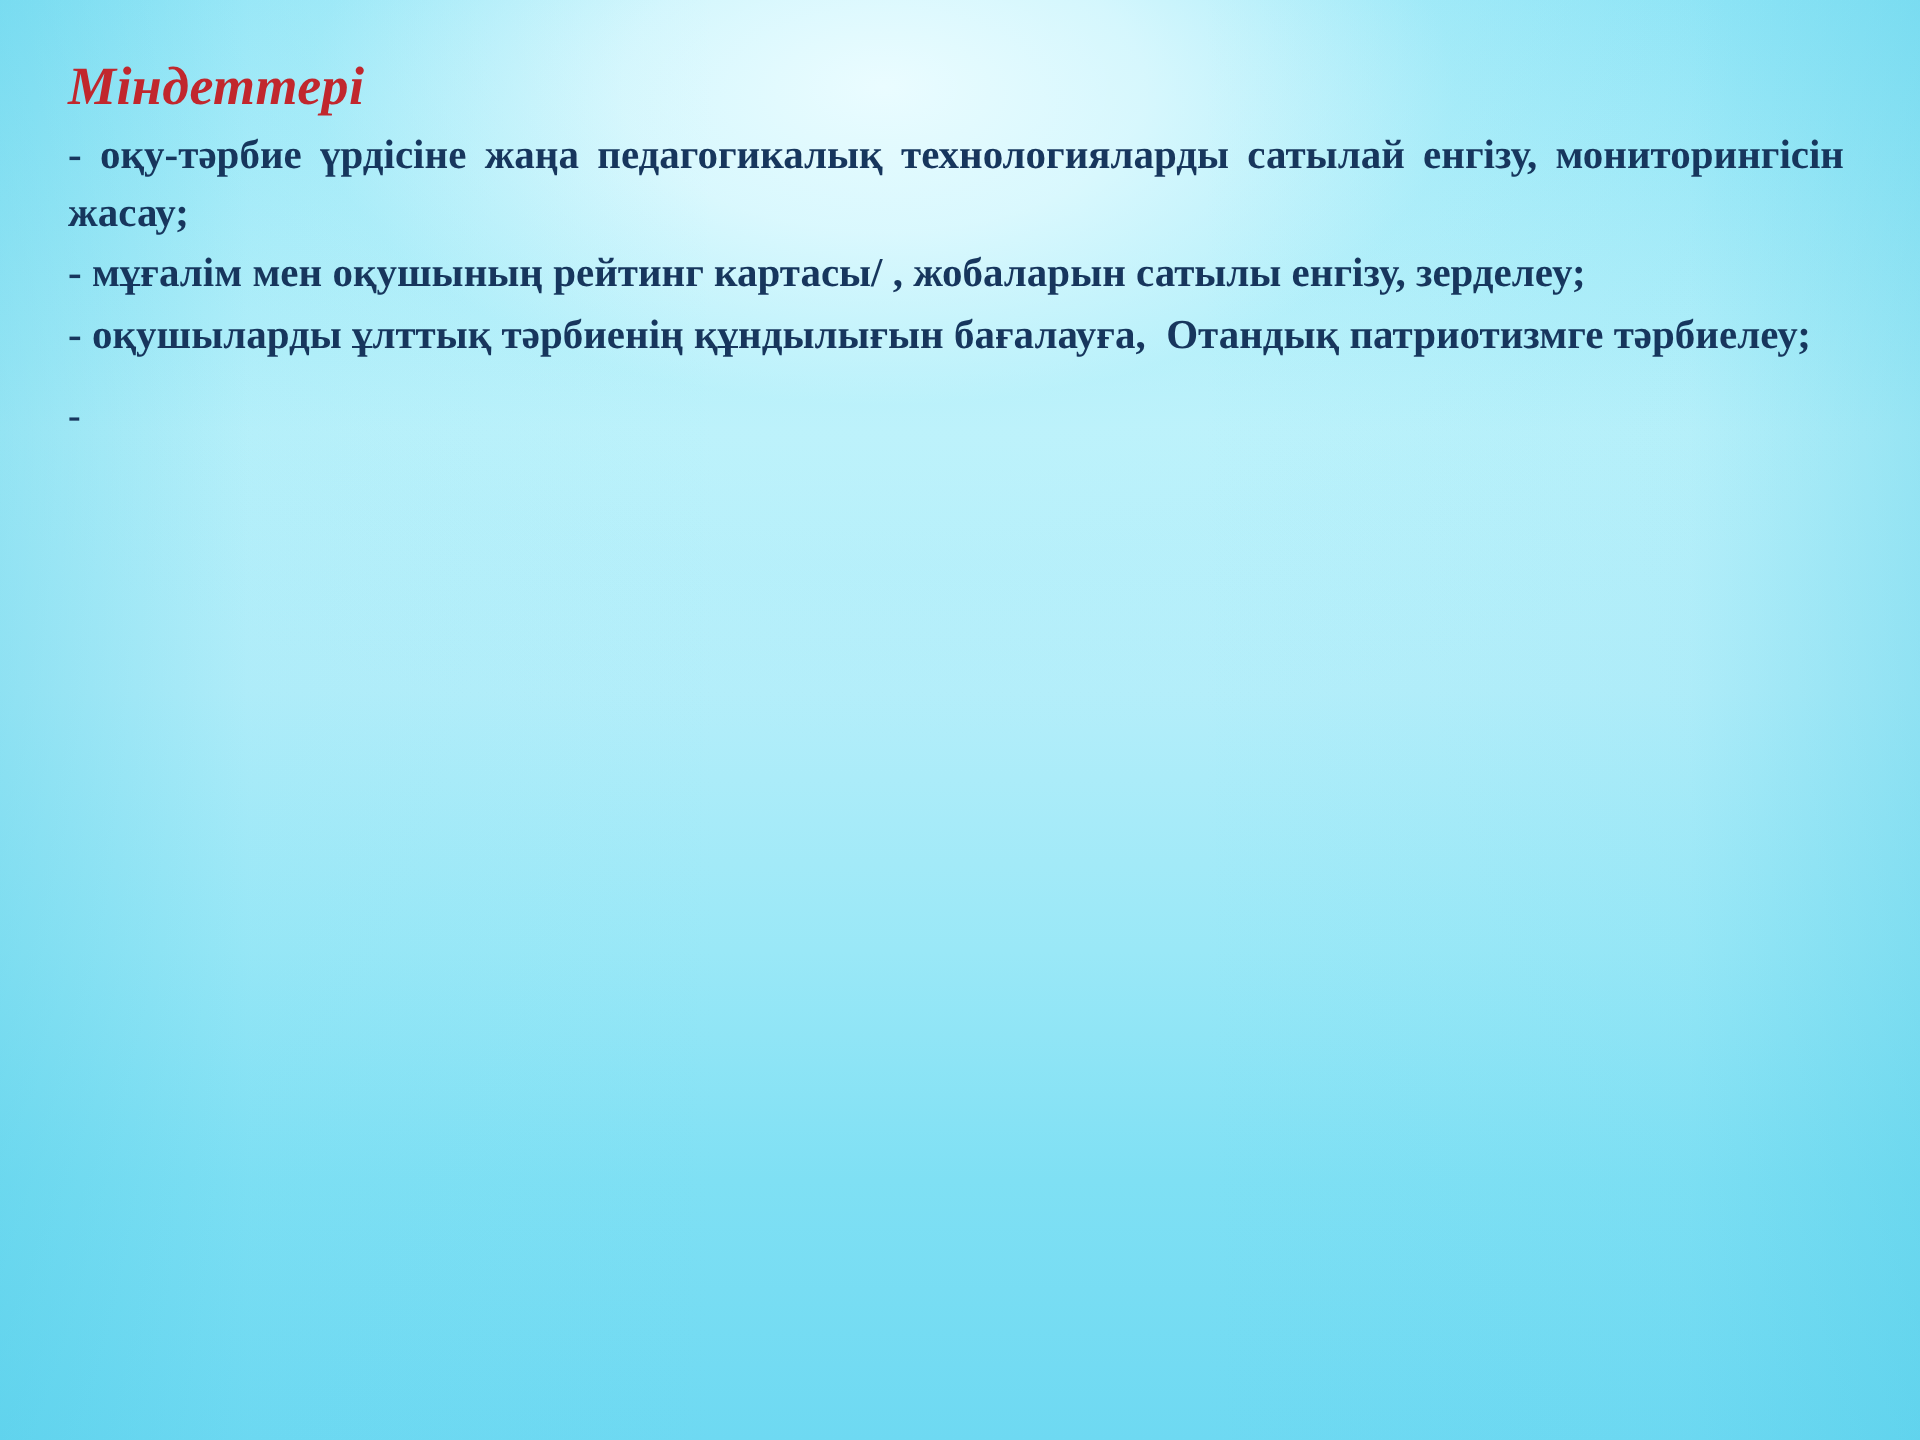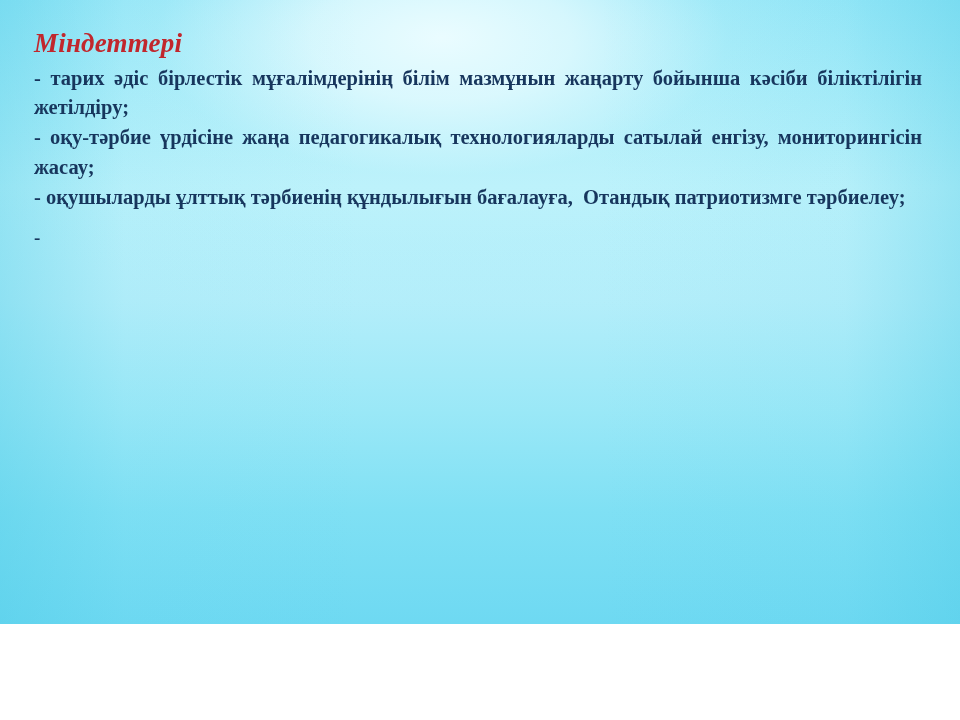--- a/index.html
+++ b/index.html
@@ -8,21 +8,21 @@
   }
   body {
     width: 960px;
     height: 720px;
     overflow: hidden;
     font-family: "Liberation Serif", serif;
   }
   #slide {
     position: relative;
     width: 960px;
-    height: 624px;
+    height: 720px;
     box-sizing: border-box;
     
     background:
       radial-gradient(ellipse 62% 46% at 46% 6%, #eafcff 0%, rgba(234,252,255,0.75) 22%, rgba(190,242,251,0.35) 48%, rgba(150,232,247,0.05) 72%, rgba(150,232,247,0) 100%),
       linear-gradient(180deg, #93e6f7 0%, #a7ecf9 14%, #bdf2fb 30%, #b4eefa 48%, #9ae8f7 66%, #7fe0f4 82%, #6ed9f2 100%);
   }
   #slide::after {
     
     content: "";
     position: absolute;
@@ -67,20 +67,20 @@
 </style>
 </head>
 <body>
 
 <div id="slide">
   <div class="content">
 
     <h1 class="slide-title">Міндеттері</h1>
 
     <ul class="bullets">
-      <li>- тарих әдіс бірлестік мұғалімдерінің білім мазмұнын жаңарту бойынша кәсіби біліктілігін жетілдіру;</li>
       <li>- оқу-тәрбие үрдісіне жаңа педагогикалық технологияларды сатылай енгізу, мониторингісін жасау;</li>
+      <li>- мұғалім мен оқушының рейтинг картасы/ , жобаларын сатылы енгізу, зерделеу;</li>
       <li>- оқушыларды ұлттық тәрбиенің құндылығын бағалауға,  Отандық патриотизмге тәрбиелеу;</li>
       <li class="dash-only">-</li>
     </ul>
 
   </div>
 </div>
 
 </body></html>

